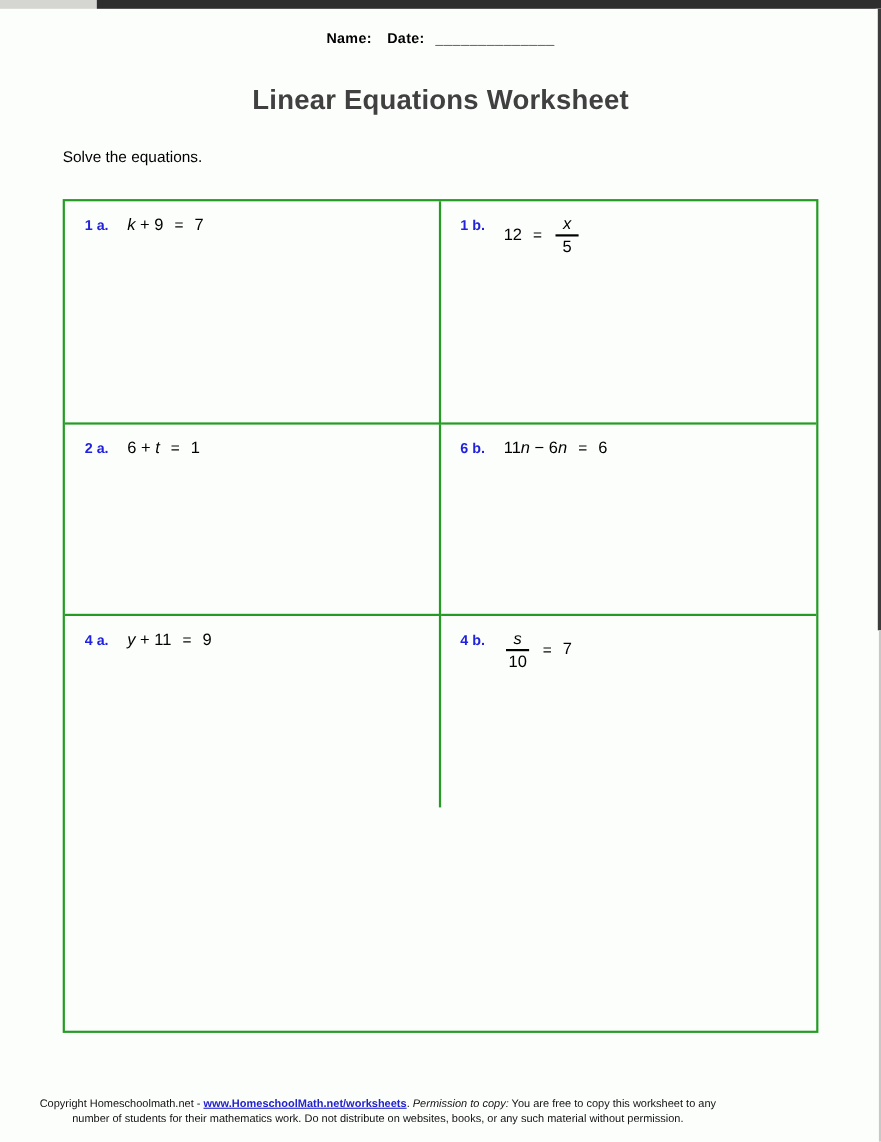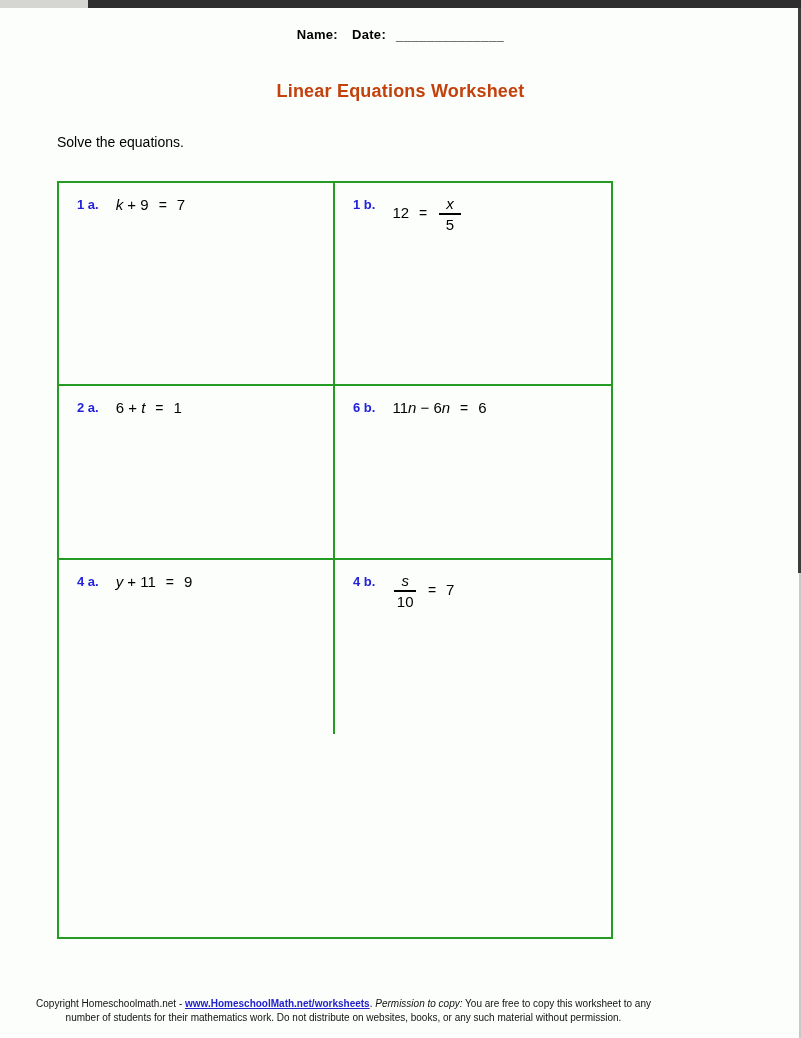--- a/index.html
+++ b/index.html
@@ -20,28 +20,28 @@
   .header-row{
     padding-top:27px;display:flex;justify-content:center;align-items:flex-start;
     font-size:13px;gap:10px;
   }
   .hdr-label{font-weight:bold;letter-spacing:.3px;}
   .hdr-line{color:#555;letter-spacing:.5px;}
   .date-group{margin-left:4px;}
 
   .page-title{
     margin-top:37px;text-align:center;
-    font-size:18px;font-weight:bold;color:#c2410c;
+    font-size:25px;font-weight:bold;color:#404040;
     letter-spacing:.2px;line-height:24px;
   }
   .instructions{margin:31px 0 0 57px;font-size:14px;line-height:16px;}
 
   
   .grid{
-    position:absolute;left:57px;top:181px;width:556px;height:758px;
+    position:absolute;left:57px;top:181px;width:687px;height:758px;
     box-sizing:border-box;border:2px solid #249c24;
     display:grid;grid-template-columns:1fr 1fr;
     grid-template-rows:203px 174px 174px auto;
     background:#fcfefc;
   }
   .cell{
     box-sizing:border-box;padding:13px 6px 0 18px;
     display:flex;align-items:flex-start;
   }
   .cell.col-a{border-right:2px solid #249c24;}

